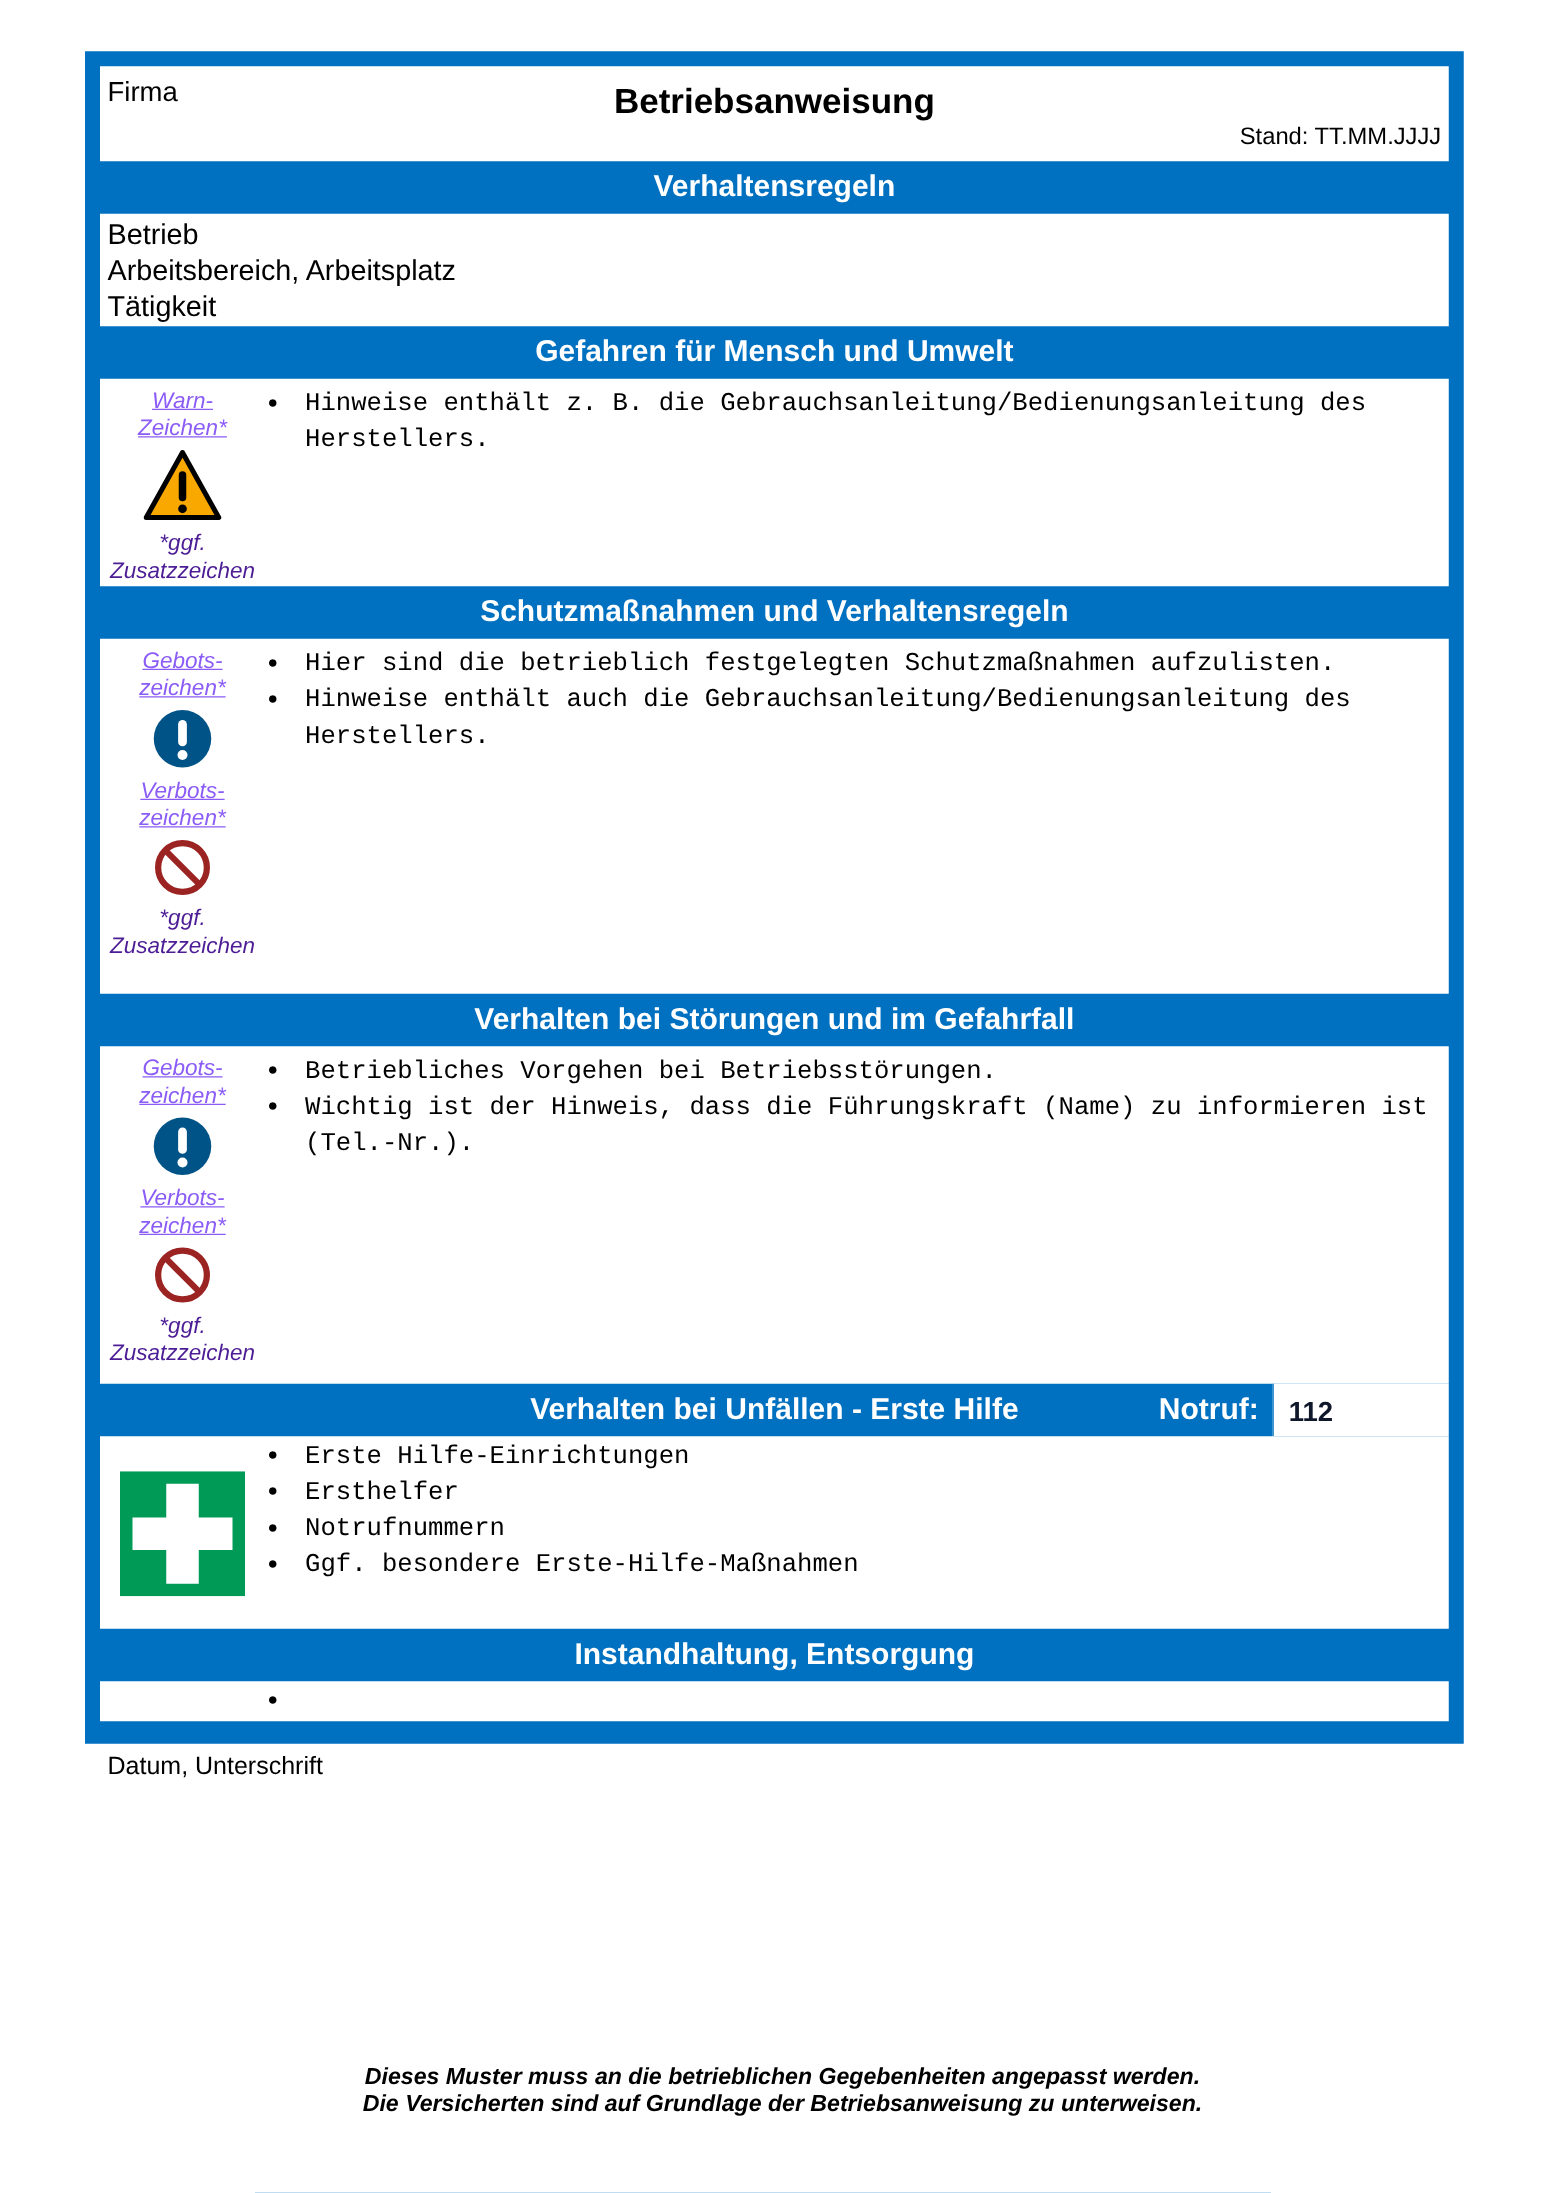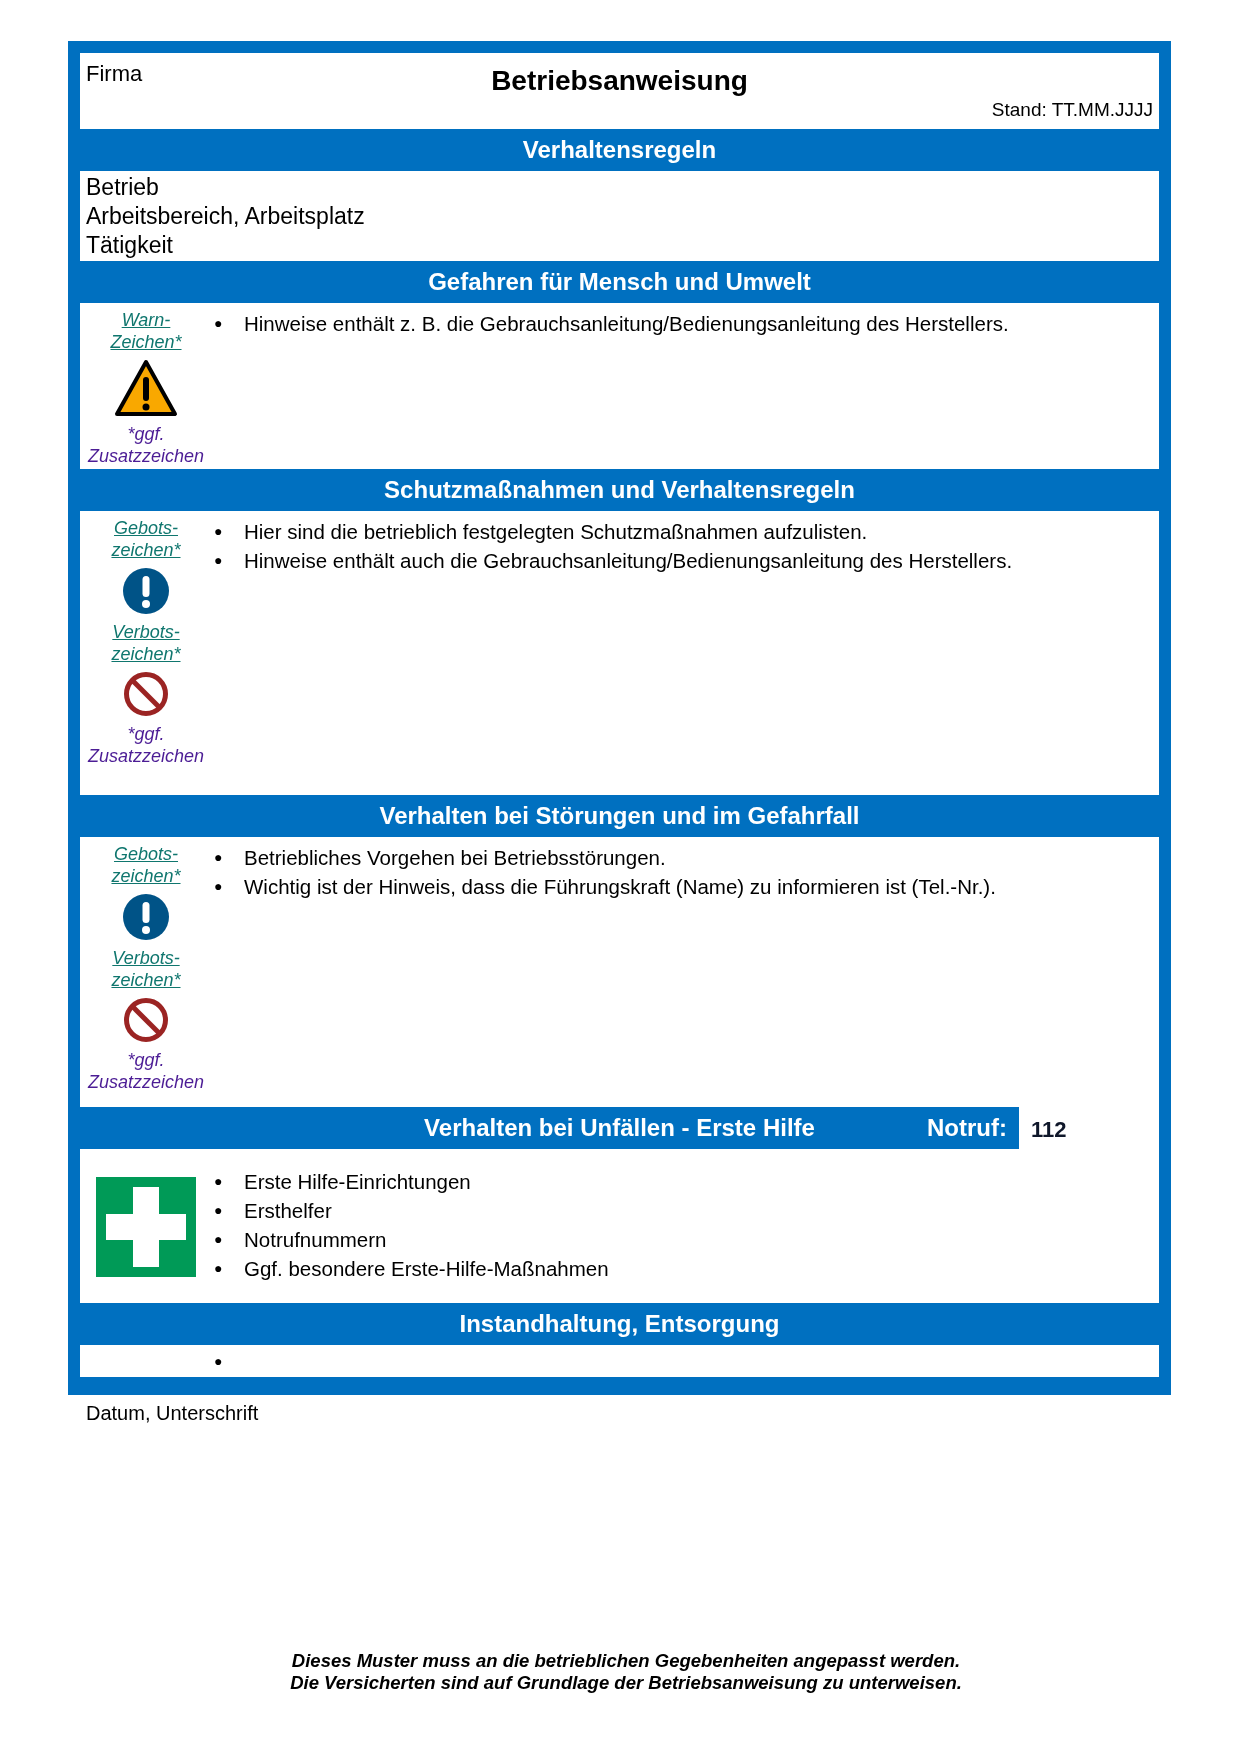--- a/index.html
+++ b/index.html
@@ -7,23 +7,23 @@
   .frame { position:absolute; left:68px; top:41px; width:1103px; height:1354px; background:#0070c0; box-sizing:border-box; padding:12px 12px; }
   .box { background:#fff; position:relative; }
   .hdr { height:42px; color:#fff; font-weight:bold; font-size:24px; text-align:center; line-height:42px; position:relative; }
   .title-box { height:76px; }
   .firma { position:absolute; left:6px; top:8px; font-size:22px; }
   .title { position:absolute; left:0; right:0; top:12px; text-align:center; font-weight:bold; font-size:28px; }
   .stand { position:absolute; right:6px; top:46px; font-size:19px; }
   .scope { height:90px; padding:2px 6px; box-sizing:border-box; font-size:23px; line-height:29px; }
   .section { display:flex; box-sizing:border-box; }
   .left { width:132px; flex:none; text-align:center; font-style:italic; font-size:18px; line-height:22px; color:#1a1aff; padding-top:6px; }
-  .left a { color:#0f766e; text-decoration:underline; display:block; }
+  .left a { color:#8b5cf6; text-decoration:underline; display:block; }
   .left .note { color:#4c1d95; display:block; }
-  .right { flex:1; padding-top:6px; }
+  .right { flex:1; padding-top:6px;font-family:Liberation Mono, monospace; }
   ul { margin:0; padding:0 0 0 32px; list-style:none; }
   li { position:relative; font-size:20.5px; line-height:29px; padding-left:0; }
   li::before { content:"●"; position:absolute; left:-30px; top:0; font-size:14px; }
   .icon { display:block; margin:6px auto; }
   .notruf-label { position:absolute; right:152px; top:0; color:#fff; }
   .notruf-val { position:absolute; right:0; top:0; width:141px; height:42px; background:#fff; color:#0f172a; font-size:22px; text-align:left; padding-left:12px; box-sizing:border-box; line-height:46px; border-left:1px solid #0070c0; }
   .datum { position:absolute; left:86px; top:1402px; font-size:20px; }
   .footer { position:absolute; left:12px; right:0; top:1650px; text-align:center; font-weight:bold; font-style:italic; font-size:18.5px; line-height:22px; }
 </style>
 </head>
@@ -119,21 +119,21 @@
     <span class="notruf-val">112</span>
   </div>
   <div class="box section" style="height:154px;">
     <div class="left" style="padding-top:28px;">
       <svg width="100" height="100" viewBox="0 0 100 100" style="display:block;margin:0 auto;">
         <rect x="0" y="0" width="100" height="100" fill="#009a57"></rect>
         <rect x="37" y="10" width="26" height="80" fill="#fff"></rect>
         <rect x="10" y="37" width="80" height="26" fill="#fff"></rect>
       </svg>
     </div>
-    <div class="right" style="padding-top:18px;">
+    <div class="right" style="padding-top:2px;">
       <ul>
         <li>Erste Hilfe-Einrichtungen</li>
         <li>Ersthelfer</li>
         <li>Notrufnummern</li>
         <li>Ggf. besondere Erste-Hilfe-Maßnahmen</li>
       </ul>
     </div>
   </div>
 
   <div class="hdr">Instandhaltung, Entsorgung</div>

